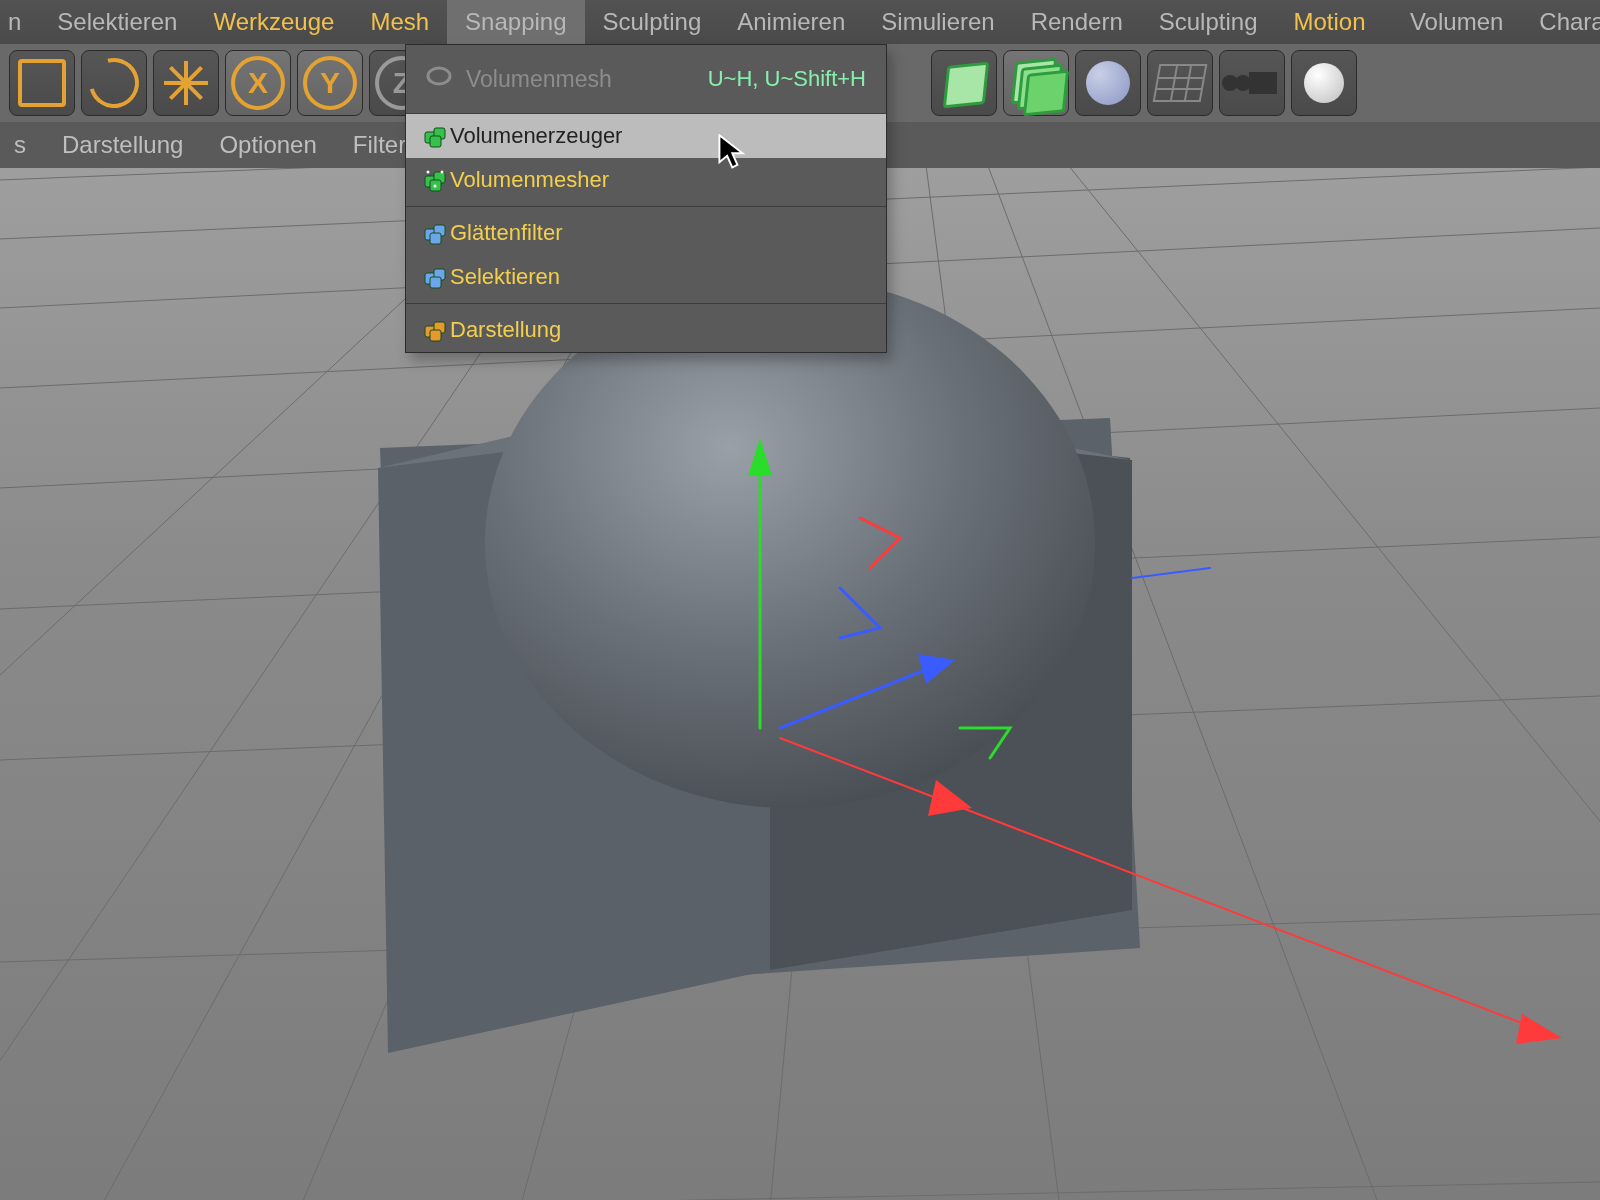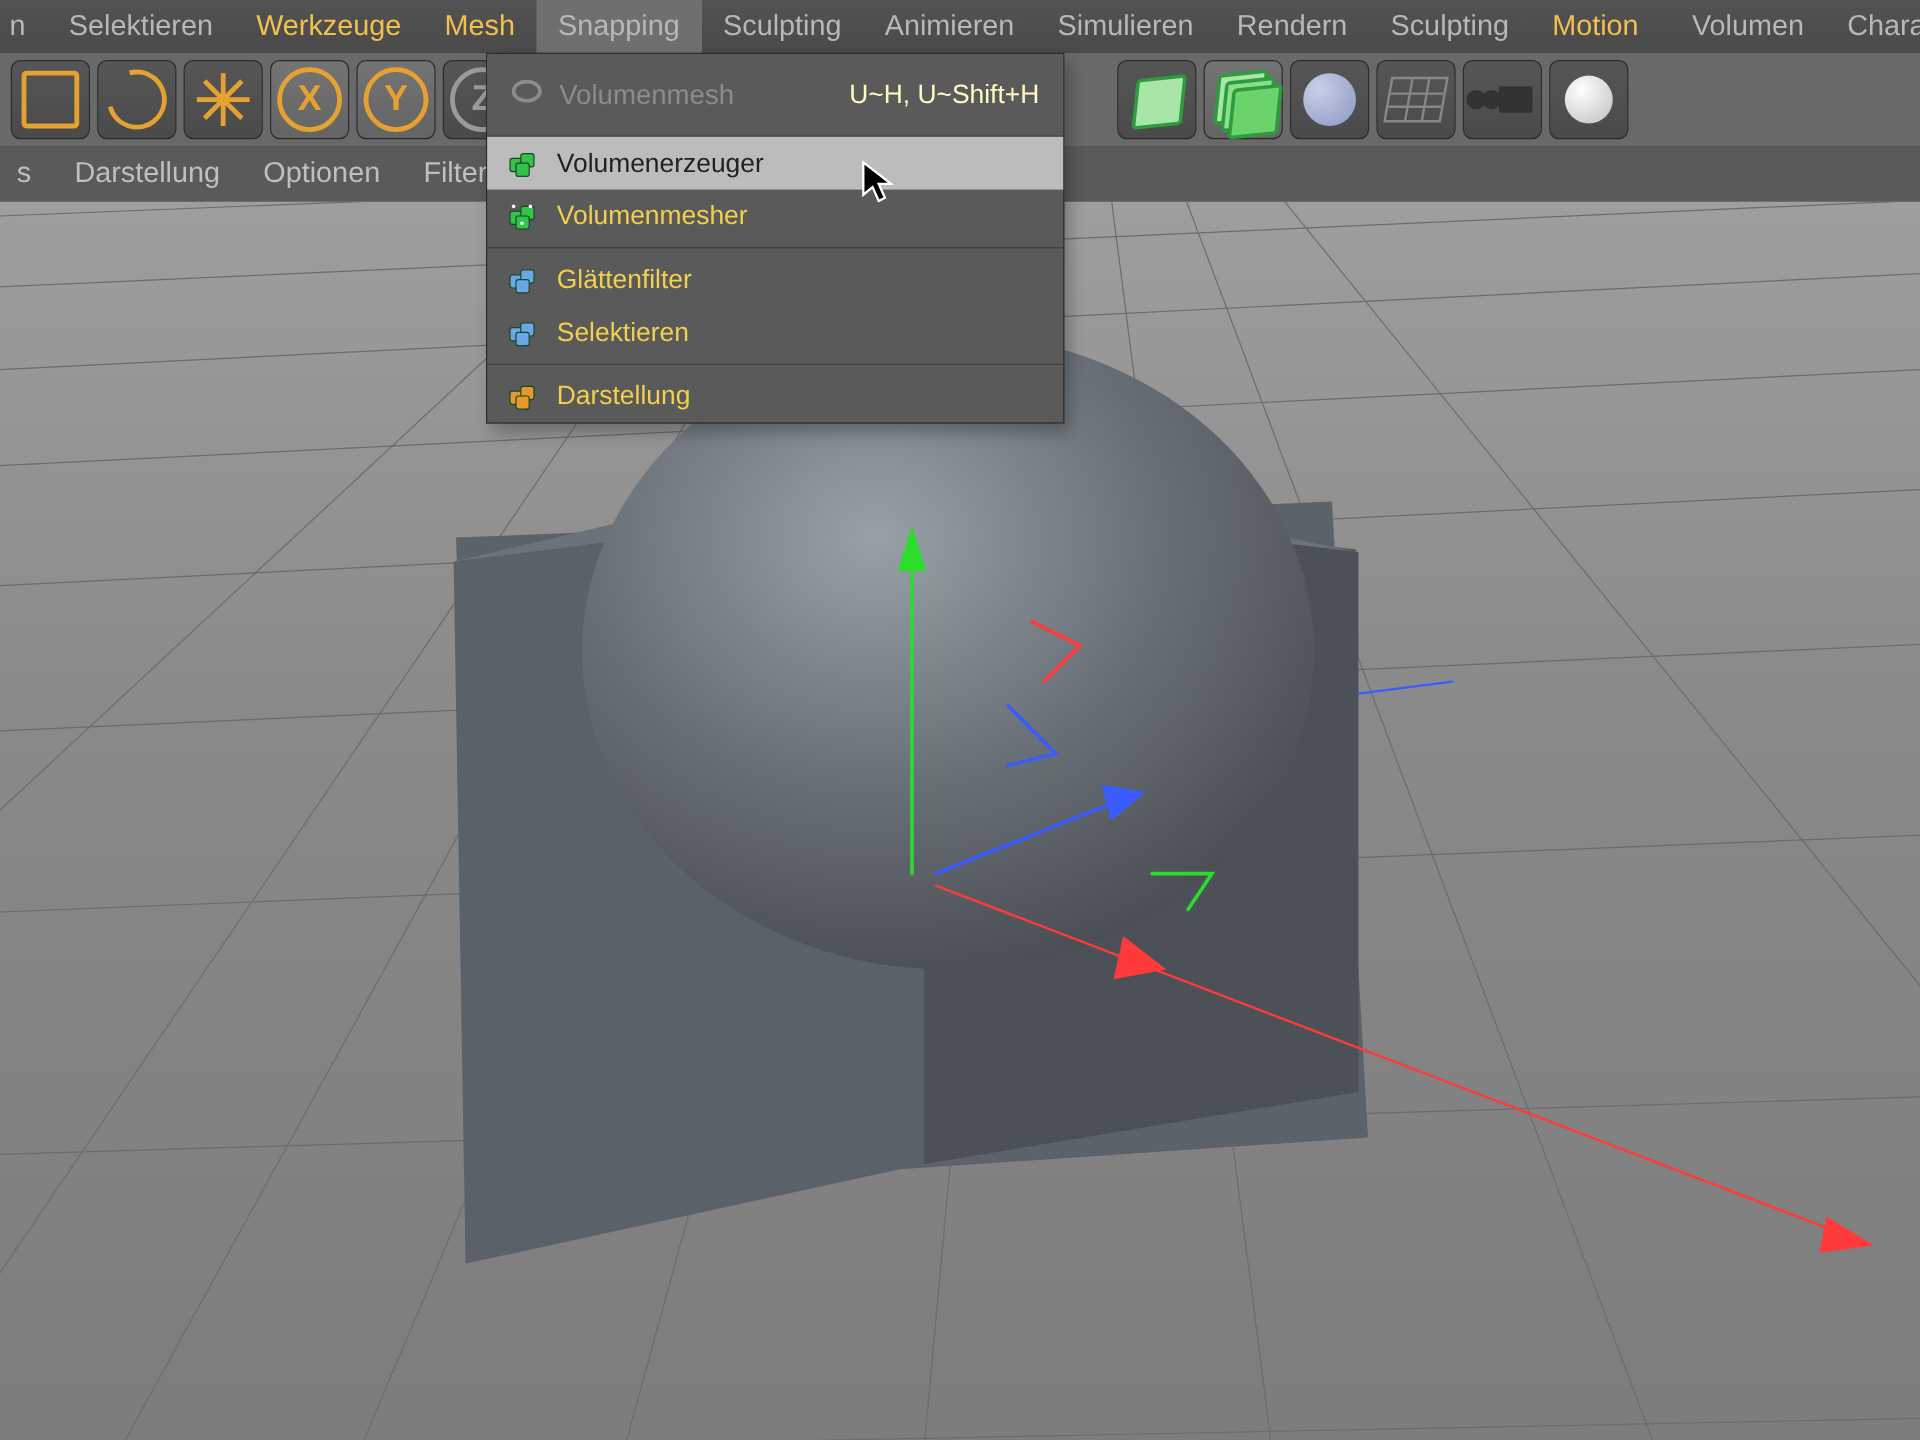--- a/index.html
+++ b/index.html
@@ -79,25 +79,25 @@
   .dropdown {
     position:absolute; left:405px; top:44px; width:480px;
     background:#5a5a5a; border:1px solid #2c2c2c; box-shadow:5px 8px 12px rgba(0,0,0,.25);
     z-index:50;
   }
   .dd-header {
     height:68px; display:flex; align-items:center; padding:0 20px;
     color:#8c8c8c; font-size:23px; justify-content:space-between;
     background:#5a5a5a;
   }
-  .dd-header .hk { color:#fef9c3; font-size:22px;}
+  .dd-header .hk { color:#86efac; font-size:22px;}
   .dd-sep { height:1px; background:#3d3d3d;}
   .dd-sep2{ height:1px; background:#3d3d3d; margin:4px 0;}
   .dd-item {
-    height:44px; display:flex; align-items:center; padding:0 16px; gap:14px;
+    height:44px; display:flex; align-items:center; padding:0 16px; 
     color:#f2d04d; font-size:22px; font-weight:500;
   }
   .dd-item.hover { background:#bcbcbc; color:#222; }
   .dd-item .ico { width:28px; height:28px; flex:0 0 28px; }
 
   
   .cursor { position:absolute; left:716px; top:134px; z-index:100; pointer-events:none;}
   .cursor svg{width:30px;height:36px;}
 </style>
 </head>

